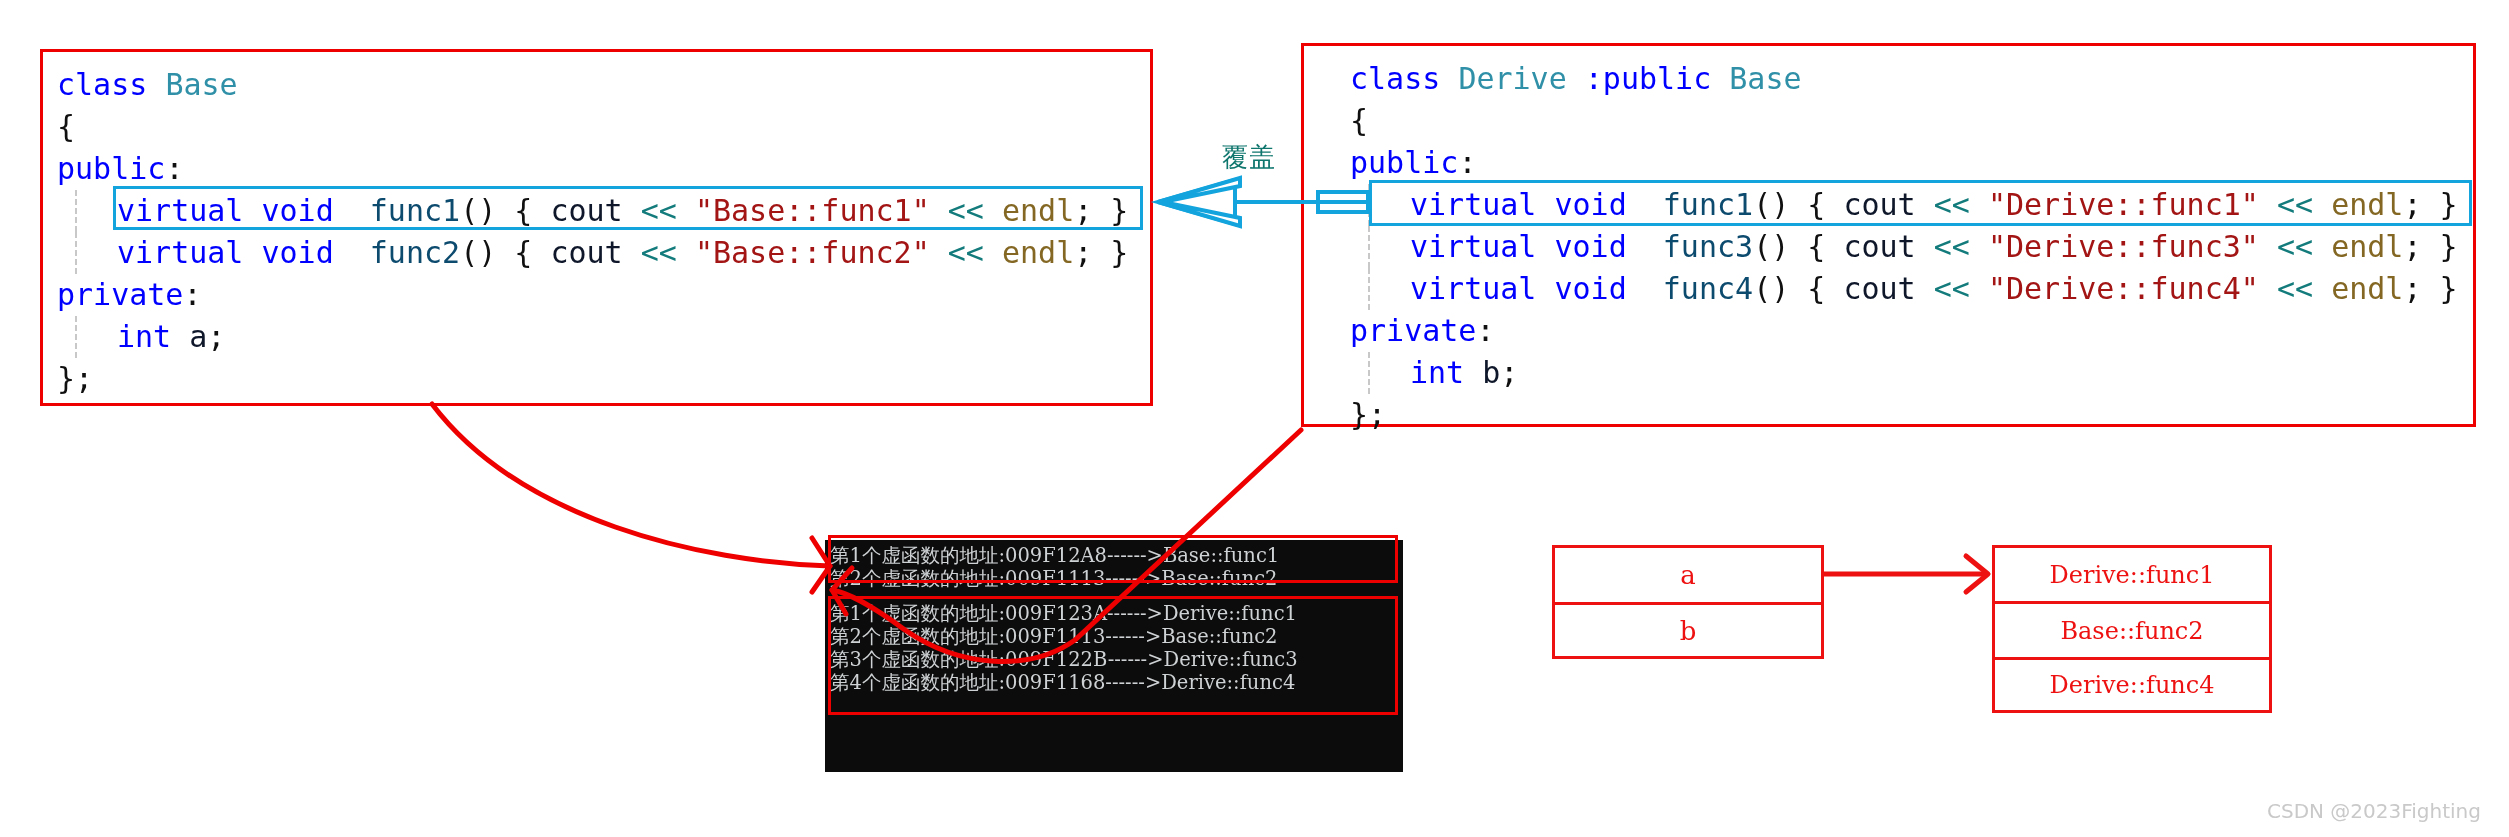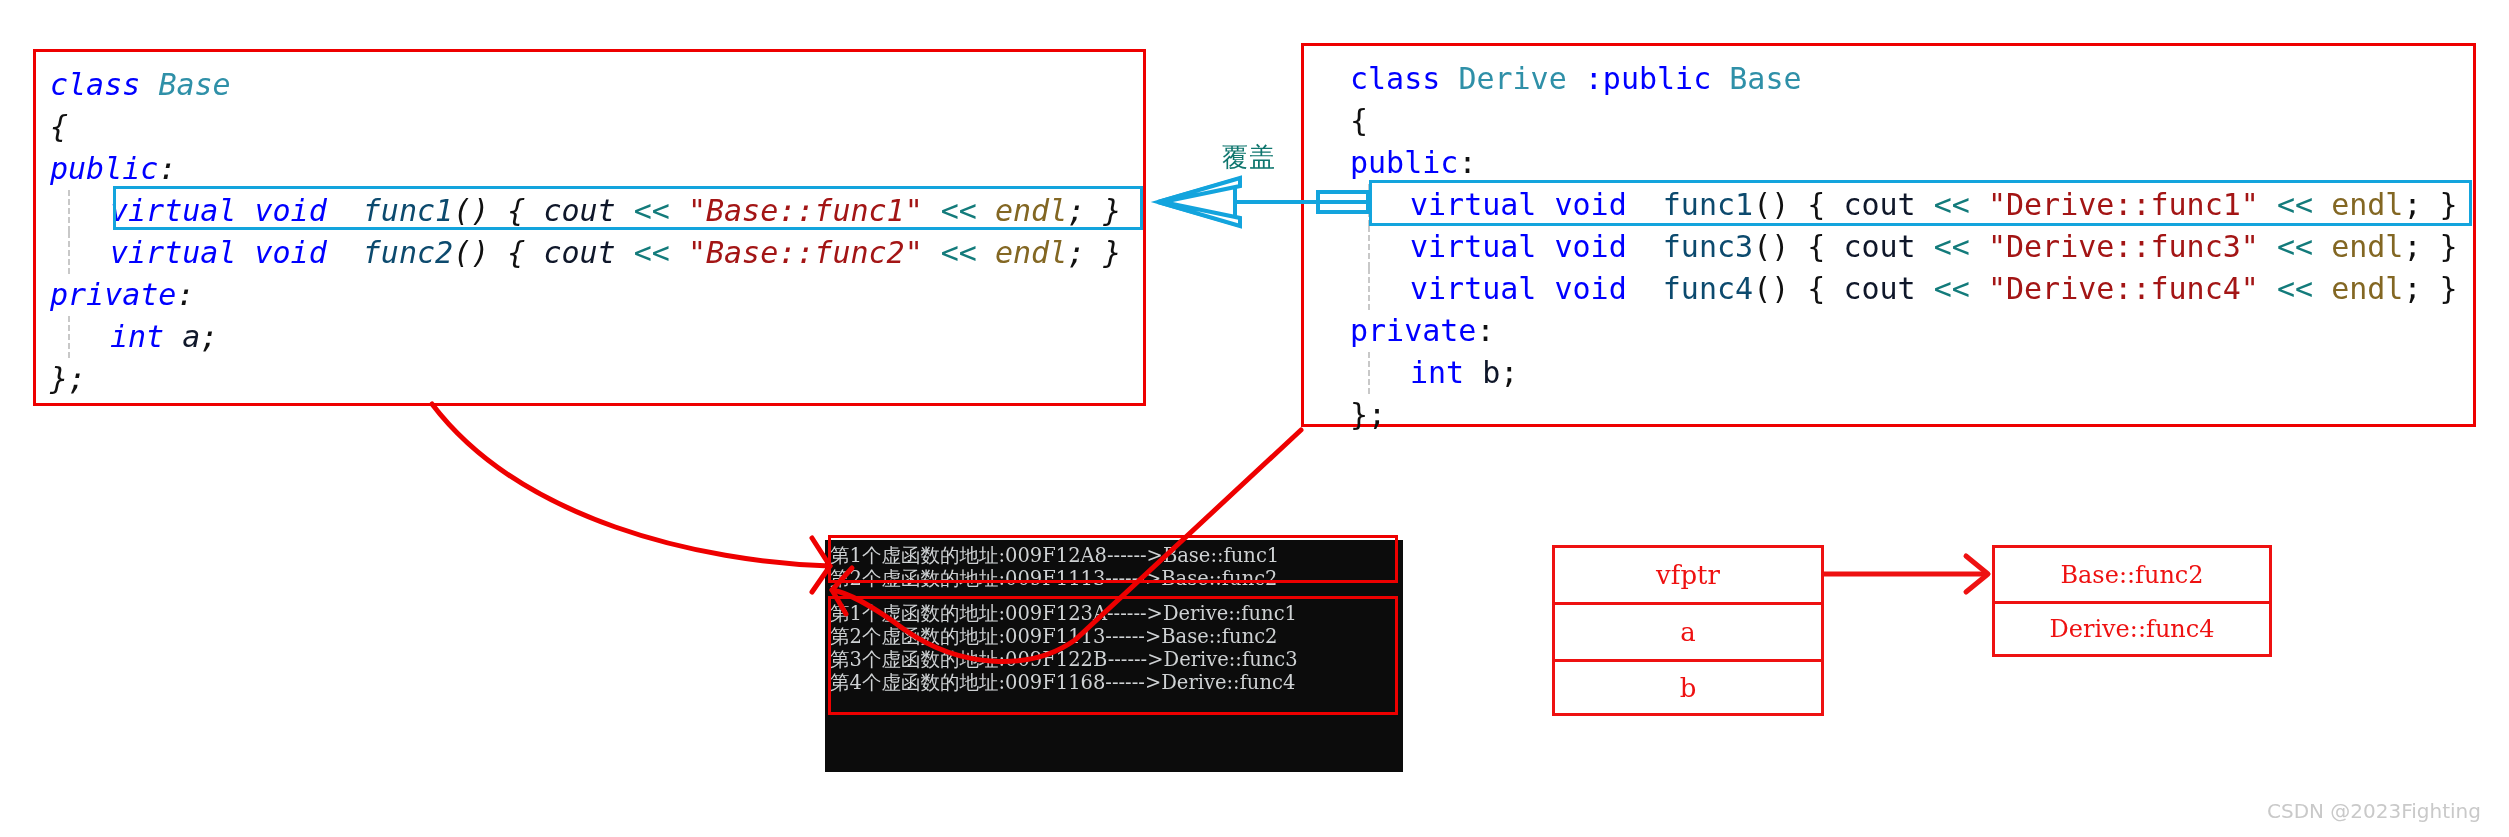--- a/index.html
+++ b/index.html
@@ -29,21 +29,21 @@
   }
 
   
   .code-panel {
     position: absolute;
     box-sizing: border-box;
     border: 3px solid #ee0000;
     background: #ffffff;
     z-index: 2;
   }
-  #base-panel  { left: 33px;  top: 49px; width: 1113px; height: 357px; font-style: italic; }
+  #base-panel  { left: 40px;  top: 49px; width: 1113px; height: 357px; }
   #derive-panel{ left: 1301px;top: 43px; width: 1175px; height: 384px; padding-left: 32px; }
 
   .code-body {
     font-family: "DejaVu Sans Mono", monospace;
     font-size: 30px;
     line-height: 42px;
     white-space: pre;
     padding: 12px 0 0 14px;
   }
   .code-line {
@@ -186,26 +186,26 @@
   <div id="overlay-label">覆盖</div>
 
   <div id="console">
     <div class="console-group" id="console-group-base"><div>第1个虚函数的地址:009F12A8------&gt;Base::func1</div><div>第2个虚函数的地址:009F1113------&gt;Base::func2</div></div>
     <div class="console-group" id="console-group-derive"><div>第1个虚函数的地址:009F123A------&gt;Derive::func1</div><div>第2个虚函数的地址:009F1113------&gt;Base::func2</div><div>第3个虚函数的地址:009F122B------&gt;Derive::func3</div><div>第4个虚函数的地址:009F1168------&gt;Derive::func4</div></div>
   </div>
   <div class="console-outline" id="console-outline-base"></div>
   <div class="console-outline" id="console-outline-derive"></div>
 
   <div class="redtable" id="object-layout">
-      <div class="cell">vfptr</div>
       <div class="cell">a</div>
       <div class="cell">b</div>
     </div>
 
   <div class="redtable" id="vtable">
+      <div class="cell">Derive::func1</div>
       <div class="cell">Base::func2</div>
       <div class="cell">Derive::func4</div>
     </div>
 
   <svg id="overlay" viewBox="0 0 2509 837" xmlns="http://www.w3.org/2000/svg">
 
     <g>
       <path d="M 1369 202 L 1235 202 L 1235 180 L 1158 202 L 1235 224 L 1235 202" fill="#ffffff" stroke="#13a4dd" stroke-width="4" stroke-linejoin="miter"></path>
       <path d="M 1158 202 L 1240 178 L 1240 186 L 1163 202 Z" fill="#ffffff" stroke="#13a4dd" stroke-width="4"></path>
       <path d="M 1158 202 L 1240 226 L 1240 218 L 1163 202 Z" fill="#ffffff" stroke="#13a4dd" stroke-width="4"></path>

